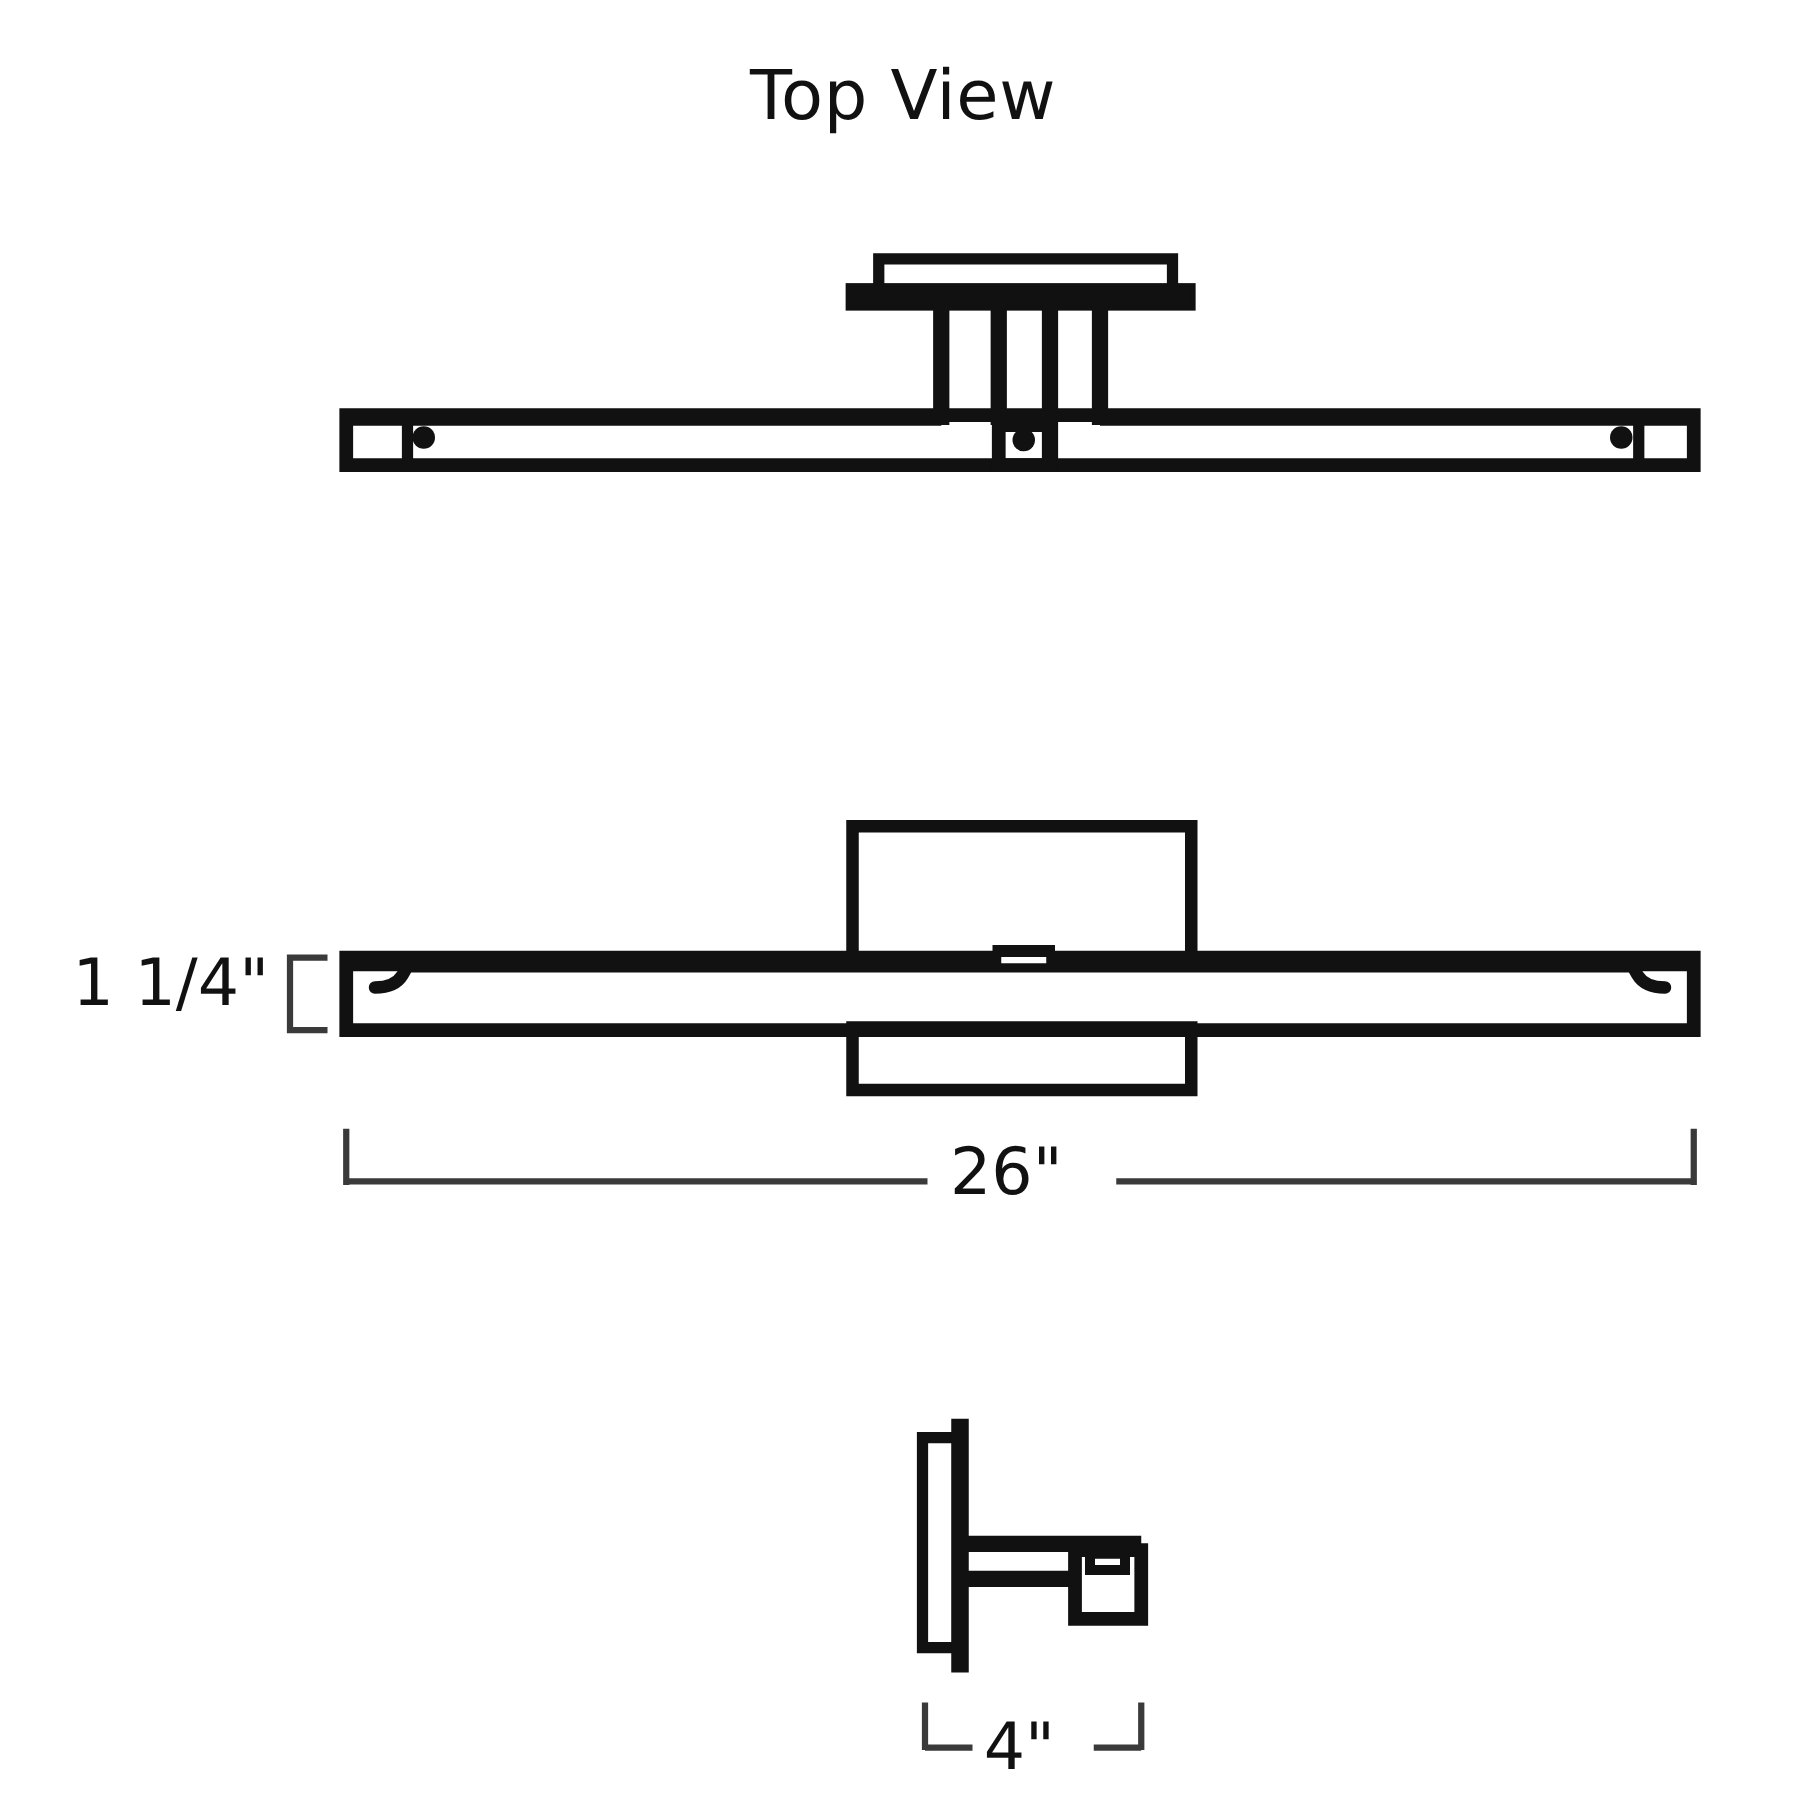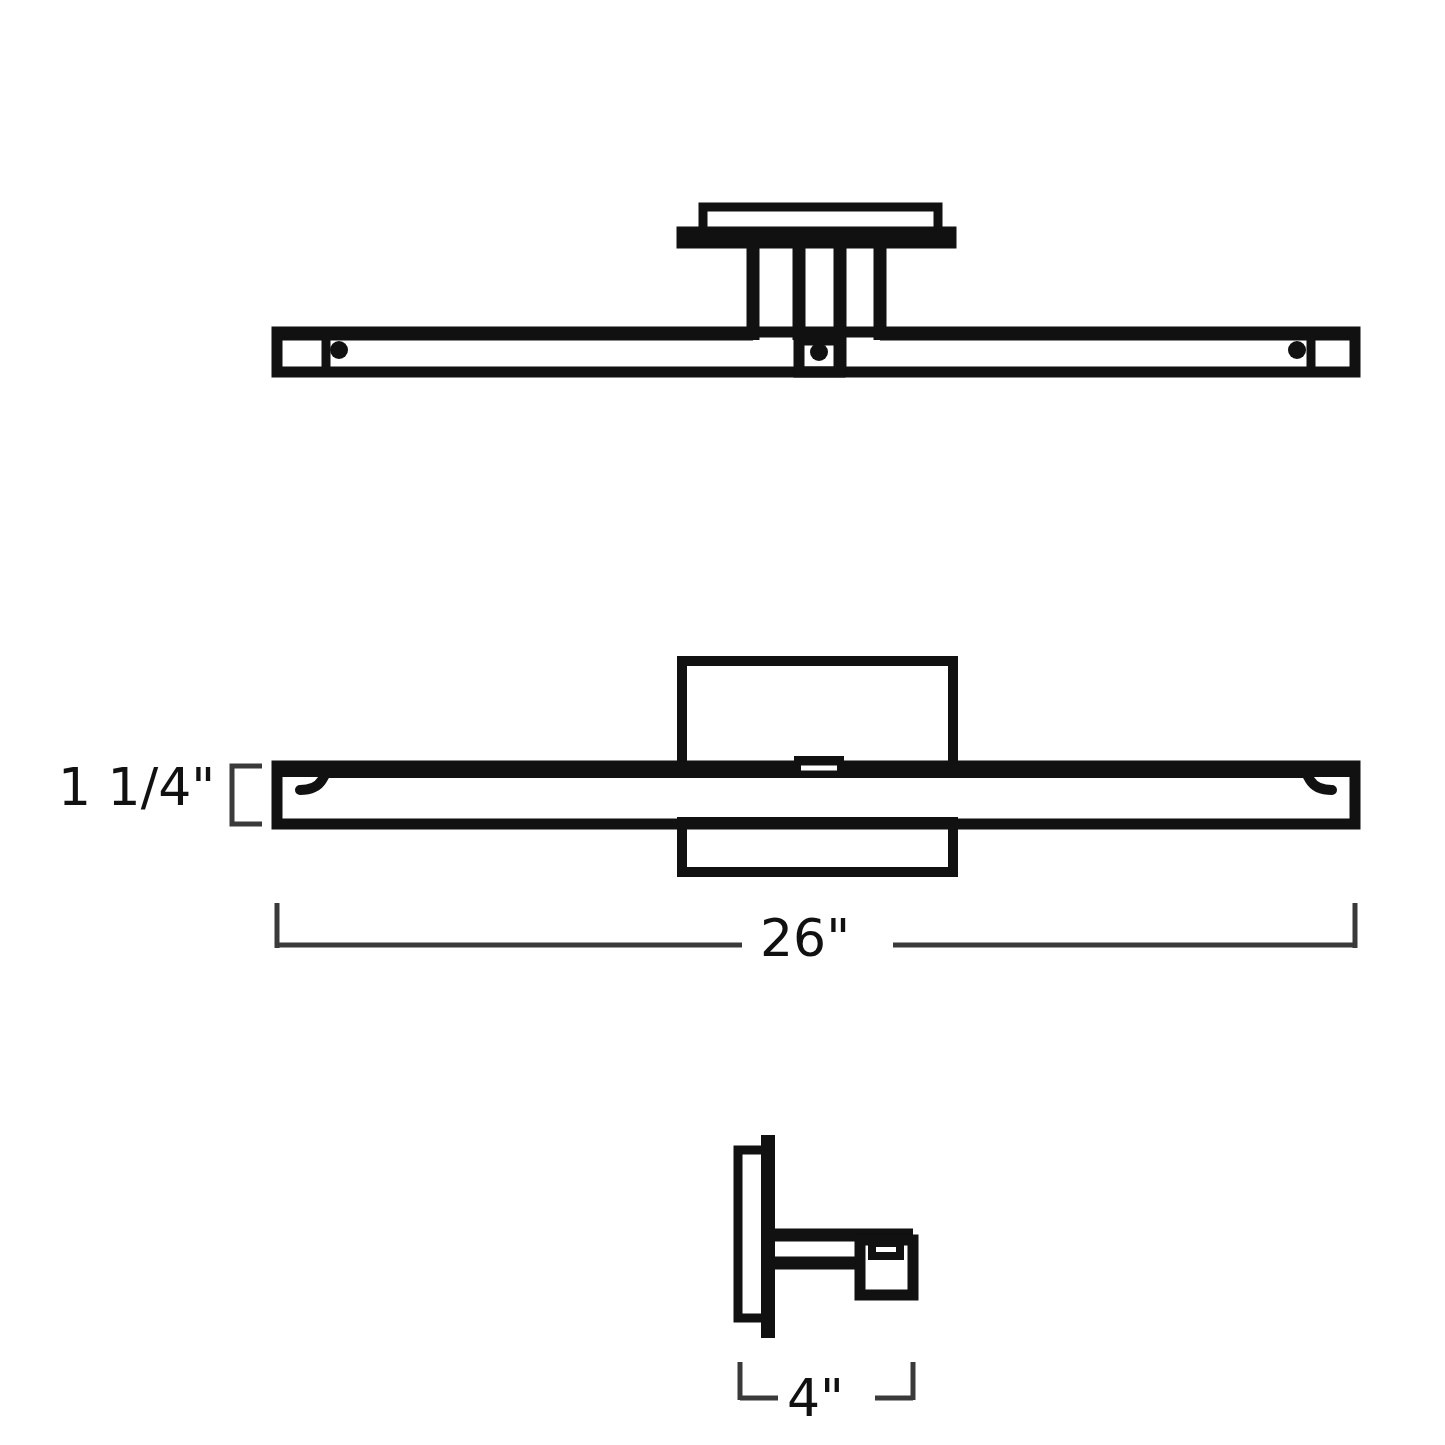--- a/index.html
+++ b/index.html
@@ -56,20 +56,21 @@
     position: absolute;
     left: 0;
     top: 0;
   }
 </style>
 </head>
 <body>
 
 <div id="sheet">
 
+  <div class="title">Top View</div>
 
   <svg class="drawing" id="svg-top-view" width="1445" height="1445" viewBox="0 0 1445 1445">
 
     <g fill="none" stroke="#111111" stroke-linecap="butt" stroke-linejoin="miter">
 
       <path d="M 703 207 L 938 207 L 938 233 L 703 233 Z" stroke-width="9"></path>
 
       <rect x="678" y="228" width="277" height="19" fill="#111111" stroke="#111111" stroke-width="3"></rect>
 
       <path d="M 753 243 L 753 340" stroke-width="13"></path>

